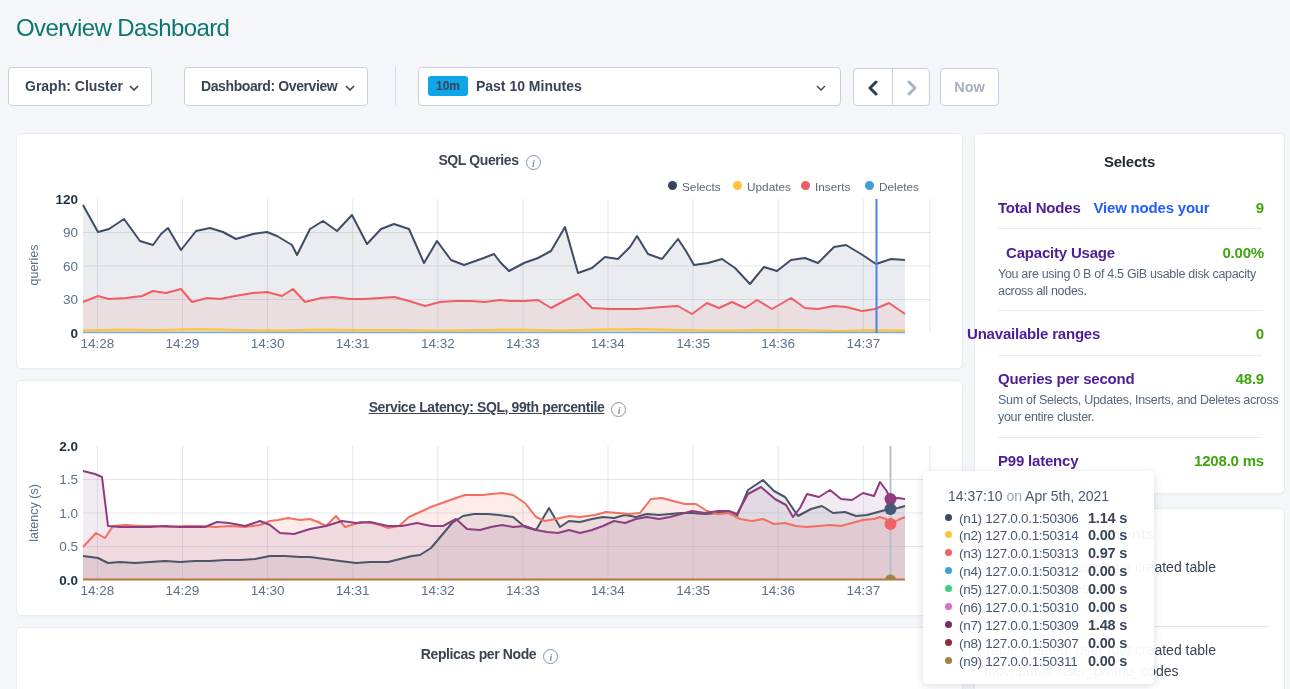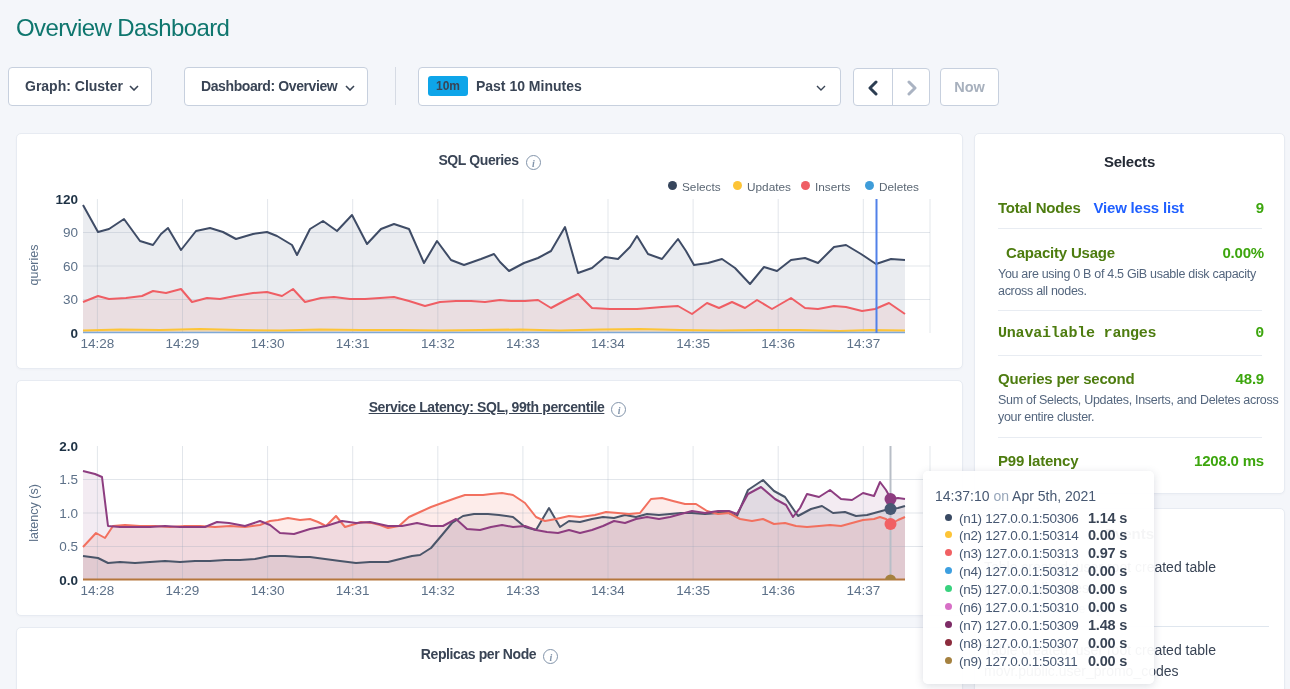--- a/index.html
+++ b/index.html
@@ -9,21 +9,21 @@
 .btn { position:absolute; top:67px; height:39px; background:#fff; border:1px solid #c7d0de; border-radius:4px;
   font-size:14px; font-weight:bold; color:#394455; line-height:37px; }
 .chev { display:inline-block; width:10px; height:6px; }
 .panel { position:absolute; background:#fff; border:1px solid #e7ebf2; border-radius:5px; box-shadow:0 1px 2px rgba(50,60,90,0.03); }
 .ctitle { position:absolute; width:100%; text-align:center; font-size:14px; font-weight:bold; color:#394455; letter-spacing:-0.4px; }
 .info { display:inline-block; width:15px; height:15px; border:1px solid #8294aa; border-radius:50%;
   font-size:10px; font-weight:bold; color:#8294aa; line-height:15px; text-align:center; vertical-align:-2px; margin-left:7px; font-style:italic; font-family:"Liberation Serif",serif;}
 .ldot { position:absolute; width:9px; height:9px; border-radius:50%; top:2px; }
 .ltxt { position:absolute; font-size:11.8px; color:#5a6673; top:0.5px; white-space:nowrap; }
 .srow { position:absolute; left:24px; right:23px; }
-.stitle { font-size:15px; font-weight:bold; color:#4d7c0f; float:left; letter-spacing:-0.2px;}
+.stitle { font-size:15px; font-weight:bold; color:#4c1d95; float:left; letter-spacing:-0.2px;}
 .sval { font-size:15px; font-weight:bold; color:#3da60e; float:right; letter-spacing:-0.2px;}
 .sdesc { position:absolute; left:24px; font-size:12.5px; color:#54667e; line-height:16.5px; letter-spacing:-0.3px;}
 .ssep { position:absolute; left:998px; right:28px; height:1px; background:#e8ecf2; }
 .ttrow { position:absolute; left:22px; right:16px; height:18px; line-height:18px; white-space:nowrap;}
 .ttdot { display:inline-block; width:7px; height:7px; border-radius:50%; vertical-align:2px; margin-right:7px;}
 .ttaddr { font-size:13.5px; color:#475872; letter-spacing:-0.3px;}
 .ttval { position:absolute; left:143px; font-size:14.5px; font-weight:bold; color:#394455; letter-spacing:-0.2px;}
 .ev { position:absolute; left:984px; font-size:14px; color:#394455; white-space:nowrap; letter-spacing:0;}
 </style></head>
 <body>
@@ -157,31 +157,31 @@
 <circle cx="890.5" cy="499" r="6" fill="#8d3d80"></circle>
 <circle cx="890.5" cy="509" r="6" fill="#475872"></circle>
 <circle cx="890.5" cy="524" r="6" fill="#f16063"></circle>
 <path d="M885,580 A5.5,5.5 0 0 1 896,580 Z" fill="#a5813f"></path>
 <text x="38" y="513" text-anchor="middle" font-size="12.5" fill="#5d7189" transform="rotate(-90 38 513)">latency (s)</text>
 </svg>
 
 <div class="abs" style="left:974px; top:153px; width:311px; text-align:center; font-size:15px; font-weight:bold; color:#242a35; letter-spacing:-0.2px;">Selects</div>
 <div class="srow" style="top:199px; left:998px; right:26px;">
   <span class="stitle">Total Nodes</span>
-  <span style="float:left; margin-left:13px; font-size:15px; font-weight:bold; color:#1f5fff; letter-spacing:-0.2px;">View less list</span>
+  <span style="float:left; margin-left:13px; font-size:15px; font-weight:bold; color:#1f5fff; letter-spacing:-0.2px;">View nodes your</span>
   <span class="sval">9</span>
   </div>
 <div class="ssep" style="top:228px;"></div>
 <div class="srow" style="top:244px; left:998px; right:26px;margin-left:8px;">
     <span class="stitle">Capacity Usage</span>
     <span class="sval">0.00%</span>
   </div>
 <div class="sdesc" style="top:266px; left:998px; white-space:nowrap;">You are using 0 B of 4.5 GiB usable disk capacity<br>across all nodes.</div>
 <div class="ssep" style="top:310px;"></div>
-<div class="srow" style="top:325px; left:998px; right:26px;font-family:Liberation Mono, monospace;">
+<div class="srow" style="top:325px; left:967px; right:26px;">
     <span class="stitle">Unavailable ranges</span>
     <span class="sval">0</span>
   </div>
 <div class="ssep" style="top:354.5px;"></div>
 <div class="srow" style="top:370px; left:998px; right:26px;">
     <span class="stitle">Queries per second</span>
     <span class="sval">48.9</span>
   </div>
 <div class="sdesc" style="top:392px; left:998px; white-space:nowrap;">Sum of Selects, Updates, Inserts, and Deletes across<br>your entire cluster.</div>
 <div class="ssep" style="top:437px;"></div>
@@ -193,21 +193,21 @@
 <div class="abs" style="left:974px; top:525px; width:311px; text-align:center; font-size:15px; font-weight:bold; color:#394455;">Events</div>
 <div class="ev" style="top:559px;">Table created: user root created table</div>
 <div class="ev" style="top:580px;">movr.public.rides</div>
 <div class="ev" style="top:602px; color:#8da0b6; font-size:12.5px;">less than a minute ago</div>
 <div class="abs" style="left:990px; top:626px; width:279px; height:1px; background:#dfe6ee;"></div>
 <div class="ev" style="top:642px;">Table created: user root created table</div>
 <div class="ev" style="top:663px;">movr.public.user_promo_codes</div>
 
 <div class="abs" style="left:923px; top:471px; width:231px; height:213px; background:rgba(255,255,255,0.95);
   border-radius:5px; box-shadow:0 2px 8px rgba(60,70,100,0.18);">
-  <div class="abs" style="left:12px; top:17px; font-size:14px; color:#475872; white-space:nowrap;">14:37:10 <span style="color:#97a6ba">on</span> Apr 5th, 2021</div>
+  <div class="abs" style="left:25px; top:17px; font-size:14px; color:#475872; white-space:nowrap;">14:37:10 <span style="color:#97a6ba">on</span> Apr 5th, 2021</div>
 <div class="ttrow" style="top:37.5px">
 <span class="ttdot" style="background:#394a63"></span><span class="ttaddr">(n1) 127.0.0.1:50306</span><span class="ttval">1.14 s</span></div>
 <div class="ttrow" style="top:55.4px">
 <span class="ttdot" style="background:#fdc437"></span><span class="ttaddr">(n2) 127.0.0.1:50314</span><span class="ttval">0.00 s</span></div>
 <div class="ttrow" style="top:73.3px">
 <span class="ttdot" style="background:#f16063"></span><span class="ttaddr">(n3) 127.0.0.1:50313</span><span class="ttval">0.97 s</span></div>
 <div class="ttrow" style="top:91.2px">
 <span class="ttdot" style="background:#3d9fe0"></span><span class="ttaddr">(n4) 127.0.0.1:50312</span><span class="ttval">0.00 s</span></div>
 <div class="ttrow" style="top:109.1px">
 <span class="ttdot" style="background:#38d27e"></span><span class="ttaddr">(n5) 127.0.0.1:50308</span><span class="ttval">0.00 s</span></div>

